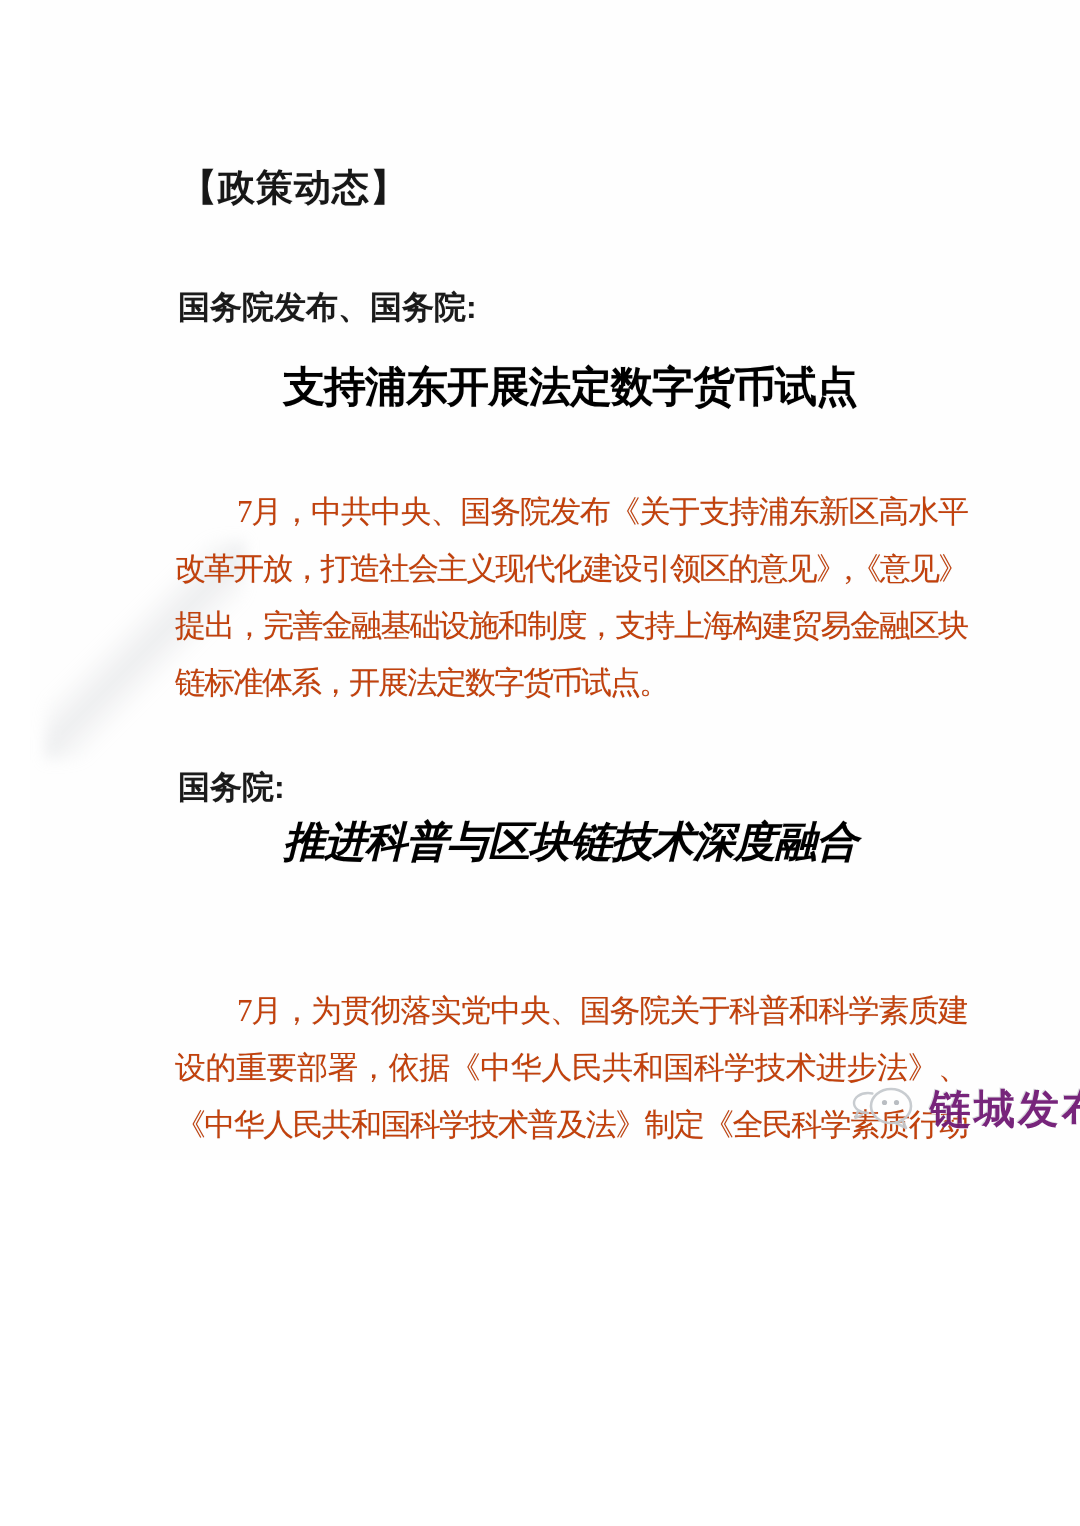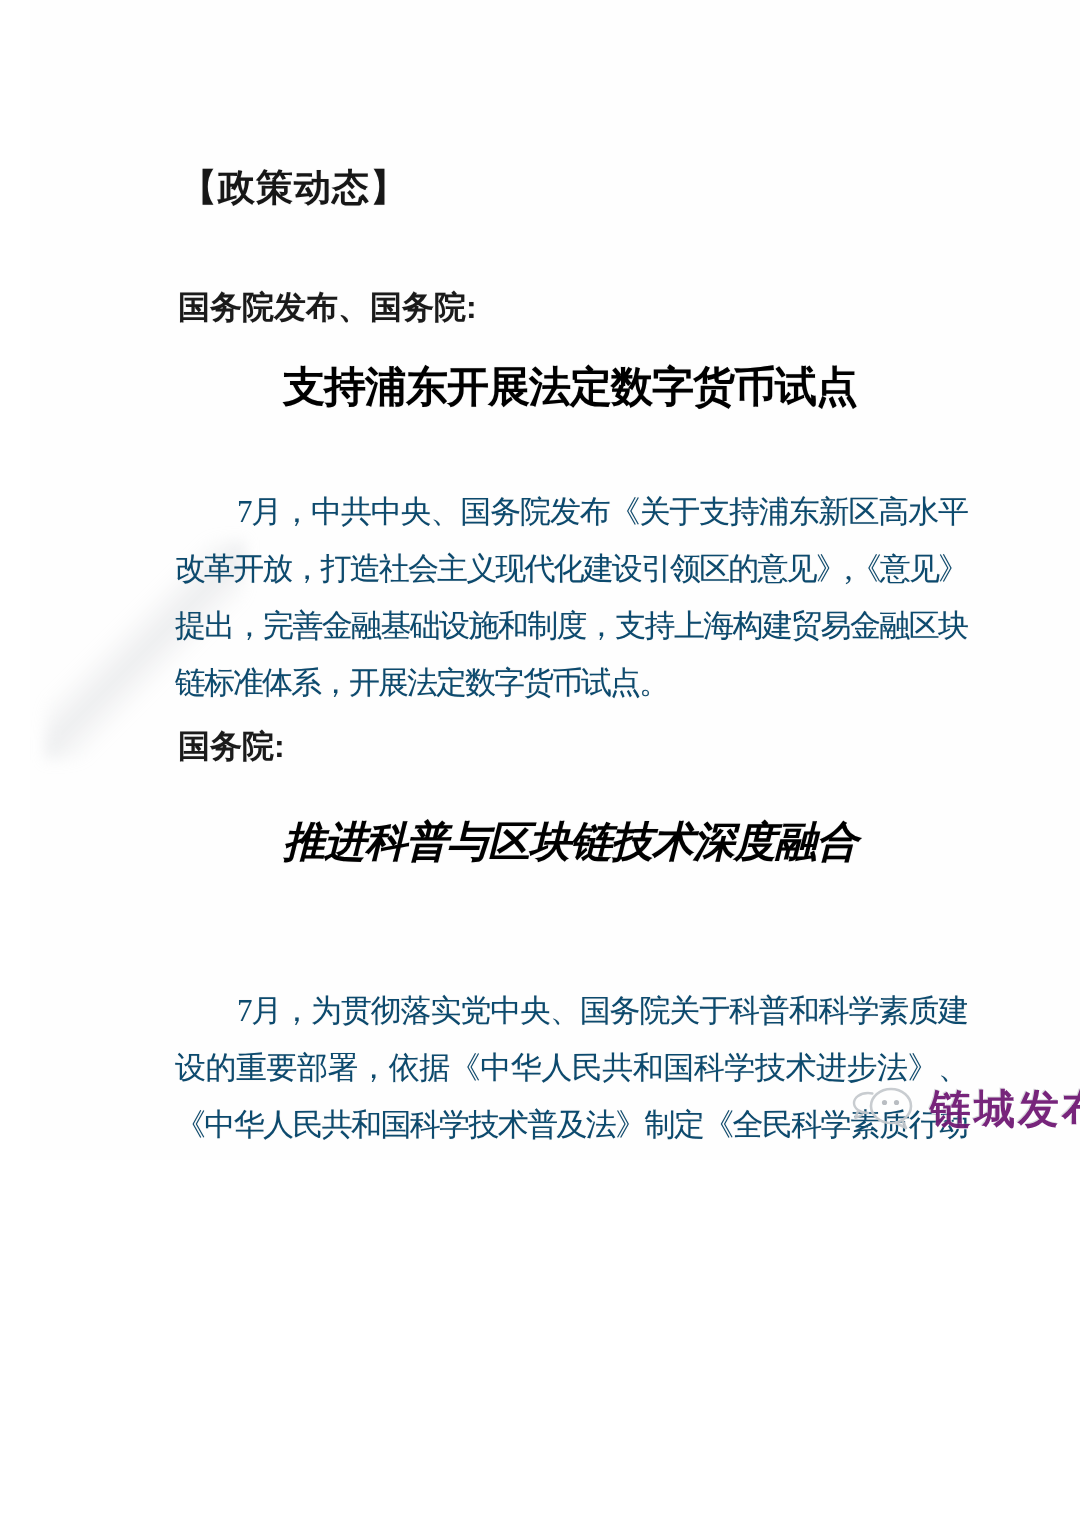--- a/index.html
+++ b/index.html
@@ -41,21 +41,21 @@
   .source {
     position: absolute;
     left: 148px;
     font-family: "Liberation Sans", sans-serif;
     font-weight: bold;
     font-size: 32px;
     color: #1b1b1b;
     text-shadow: 0 0 1px rgba(30,30,30,0.2);
   }
   .source-1 { top: 286px; }
-  .source-2 { top: 725px; }
+  .source-2 { top: 766px; }
   .headline {
     position: absolute;
     left: 0;
     width: 1080px;
     text-align: center;
     font-family: "Liberation Serif", serif;
     font-weight: bold;
     font-size: 42px;
     color: #000000;
     letter-spacing: -1px;
@@ -64,21 +64,21 @@
   .headline-1 { top: 331px; }
   .headline-2 { top: 786px; font-style: italic; }
   .body-para {
     position: absolute;
     left: 145px;
     width: 792px;
     font-family: "Liberation Serif", serif;
     font-size: 31px;
     letter-spacing: -2px;
     line-height: 57px;
-    color: #0c4a6e;
+    color: #c2410c;
     text-align: justify;
     text-indent: 2em;
     text-shadow: 0 0 1px rgba(50,50,50,0.2);
   }
   .para-1 { top: 452px; }
   .para-2 { top: 951px; }
   .page-number {
     position: absolute;
     top: 1388px;
     right: 145px;

